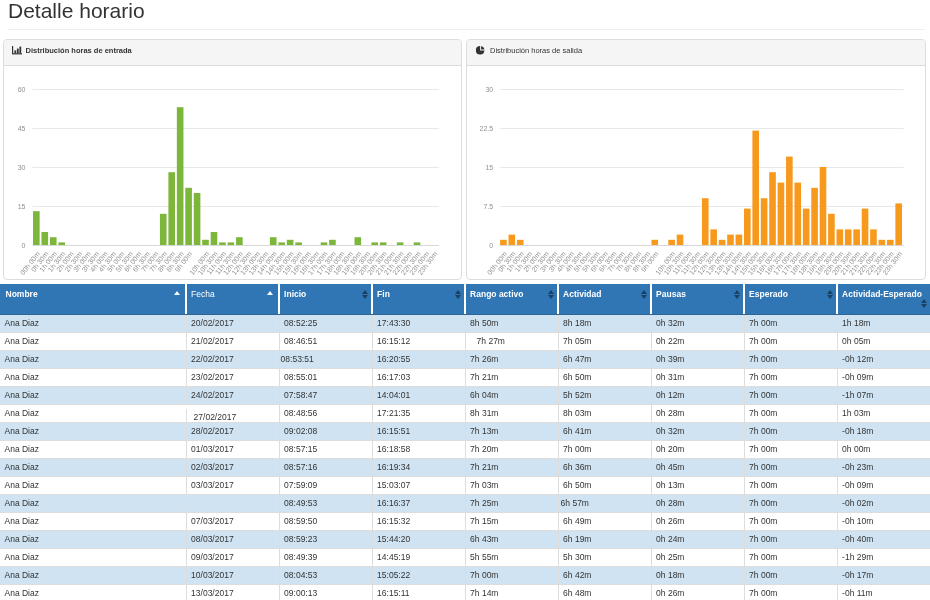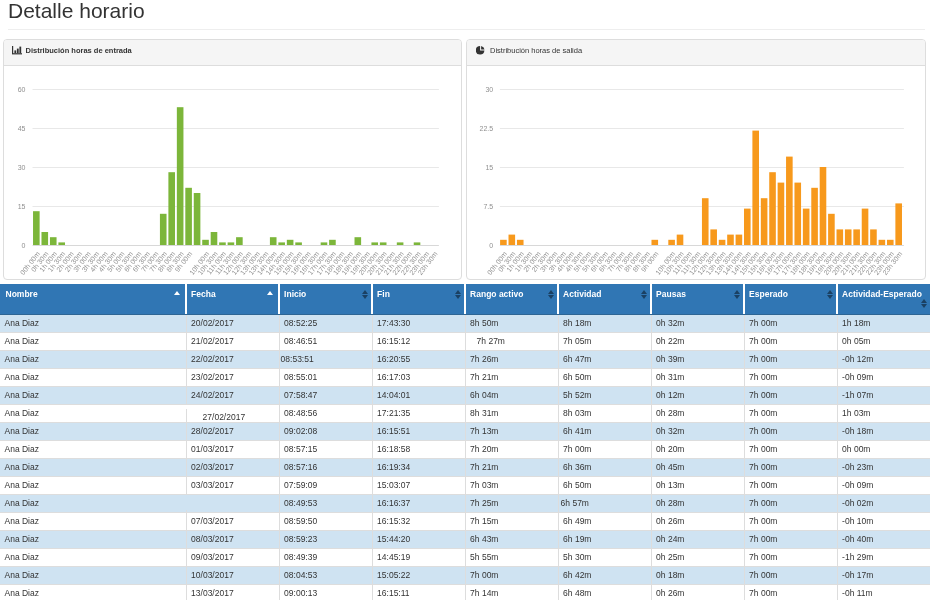--- a/index.html
+++ b/index.html
@@ -203,21 +203,21 @@
 <text x="393.62" y="189.0" font-size="7" fill="#909090" text-anchor="end" font-family="Liberation Sans, sans-serif" transform="rotate(-52 393.62 189.0)">21h 00m</text>
 <text x="402.03" y="189.0" font-size="7" fill="#909090" text-anchor="end" font-family="Liberation Sans, sans-serif" transform="rotate(-52 402.03 189.0)">21h 30m</text>
 <text x="410.44" y="189.0" font-size="7" fill="#909090" text-anchor="end" font-family="Liberation Sans, sans-serif" transform="rotate(-52 410.44 189.0)">22h 00m</text>
 <text x="418.86" y="189.0" font-size="7" fill="#909090" text-anchor="end" font-family="Liberation Sans, sans-serif" transform="rotate(-52 418.86 189.0)">22h 30m</text>
 <text x="427.26" y="189.0" font-size="7" fill="#909090" text-anchor="end" font-family="Liberation Sans, sans-serif" transform="rotate(-52 427.26 189.0)">23h 00m</text>
 <text x="435.67" y="189.0" font-size="7" fill="#909090" text-anchor="end" font-family="Liberation Sans, sans-serif" transform="rotate(-52 435.67 189.0)">23h 30m</text>
 </svg>
 <div style="position:absolute;left:0;top:284.0px;width:930px;height:30.0px;background:#3076b4"></div>
 <div style="position:absolute;left:0;top:314.0px;width:930px;height:1px;background:#2d6594"></div>
 <div style="position:absolute;left:5.5px;top:290.0px;font-size:8.5px;font-weight:bold;color:#fff;line-height:9px">Nombre</div>
-<div style="position:absolute;left:191.1px;top:290.0px;font-size:8.5px;font-weight:bold;color:#fff;line-height:9px">Fecha</div>
+<div style="position:absolute;left:191.1px;top:290.0px;font-size:8.5px;font-weight:normal;color:#fff;line-height:9px">Fecha</div>
 <div style="position:absolute;left:284.1px;top:290.0px;font-size:8.5px;font-weight:bold;color:#fff;line-height:9px">Inicio</div>
 <div style="position:absolute;left:377.1px;top:290.0px;font-size:8.5px;font-weight:bold;color:#fff;line-height:9px">Fin</div>
 <div style="position:absolute;left:470.1px;top:290.0px;font-size:8.5px;font-weight:bold;color:#fff;line-height:9px">Rango activo</div>
 <div style="position:absolute;left:563.1px;top:290.0px;font-size:8.5px;font-weight:bold;color:#fff;line-height:9px">Actividad</div>
 <div style="position:absolute;left:656.1px;top:290.0px;font-size:8.5px;font-weight:bold;color:#fff;line-height:9px">Pausas</div>
 <div style="position:absolute;left:749.1px;top:290.0px;font-size:8.5px;font-weight:bold;color:#fff;line-height:9px">Esperado</div>
 <div style="position:absolute;left:842.1px;top:290.0px;font-size:8.5px;font-weight:bold;color:#fff;line-height:9px">Actividad-Esperado</div>
 <div style="position:absolute;left:184.6px;top:284.0px;width:2px;height:30.0px;background:#fff"></div>
 <div style="position:absolute;left:277.6px;top:284.0px;width:2px;height:30.0px;background:#fff"></div>
 <div style="position:absolute;left:370.6px;top:284.0px;width:2px;height:30.0px;background:#fff"></div>
@@ -292,21 +292,21 @@
 <div style="position:absolute;left:278.6px;top:0;width:93.0px;height:100%;border-left:1px solid #ddd;box-sizing:border-box;font-size:8.5px;color:#333;line-height:17.97px;padding-left:4.5px;overflow:hidden">07:58:47</div>
 <div style="position:absolute;left:371.6px;top:0;width:93.0px;height:100%;border-left:1px solid #ddd;box-sizing:border-box;font-size:8.5px;color:#333;line-height:17.97px;padding-left:4.5px;overflow:hidden">14:04:01</div>
 <div style="position:absolute;left:464.6px;top:0;width:93.0px;height:100%;border-left:1px solid #ddd;box-sizing:border-box;font-size:8.5px;color:#333;line-height:17.97px;padding-left:4.5px;overflow:hidden">6h 04m</div>
 <div style="position:absolute;left:557.6px;top:0;width:93.0px;height:100%;border-left:1px solid #ddd;box-sizing:border-box;font-size:8.5px;color:#333;line-height:17.97px;padding-left:4.5px;overflow:hidden">5h 52m</div>
 <div style="position:absolute;left:650.6px;top:0;width:93.0px;height:100%;border-left:1px solid #ddd;box-sizing:border-box;font-size:8.5px;color:#333;line-height:17.97px;padding-left:4.5px;overflow:hidden">0h 12m</div>
 <div style="position:absolute;left:743.6px;top:0;width:93.0px;height:100%;border-left:1px solid #ddd;box-sizing:border-box;font-size:8.5px;color:#333;line-height:17.97px;padding-left:4.5px;overflow:hidden">7h 00m</div>
 <div style="position:absolute;left:836.6px;top:0;width:93.4px;height:100%;border-left:1px solid #ddd;box-sizing:border-box;font-size:8.5px;color:#333;line-height:17.97px;padding-left:4.5px;overflow:hidden">-1h 07m</div>
 </div>
 <div style="position:absolute;left:0;top:404.85px;width:930px;height:17.97px;background:#fff;border-bottom:1px solid #ddd;box-sizing:border-box">
 <div style="position:absolute;left:0px;top:0;width:185.6px;height:100%;box-sizing:border-box;font-size:8.5px;color:#333;line-height:17.97px;padding-left:4.5px;overflow:hidden">Ana Diaz</div>
-<div style="position:absolute;left:185.6px;top:4px;width:93.0px;height:100%;border-left:1px solid #ddd;box-sizing:border-box;font-size:8.5px;color:#333;line-height:17.97px;padding-left:16px;overflow:hidden">27/02/2017</div>
+<div style="position:absolute;left:185.6px;top:4px;width:93.0px;height:100%;border-left:1px solid #ddd;box-sizing:border-box;font-size:8.5px;color:#333;line-height:17.97px;padding-left:7px;overflow:hidden">27/02/2017</div>
 <div style="position:absolute;left:278.6px;top:0;width:93.0px;height:100%;border-left:1px solid #ddd;box-sizing:border-box;font-size:8.5px;color:#333;line-height:17.97px;padding-left:4.5px;overflow:hidden">08:48:56</div>
 <div style="position:absolute;left:371.6px;top:0;width:93.0px;height:100%;border-left:1px solid #ddd;box-sizing:border-box;font-size:8.5px;color:#333;line-height:17.97px;padding-left:4.5px;overflow:hidden">17:21:35</div>
 <div style="position:absolute;left:464.6px;top:0;width:93.0px;height:100%;border-left:1px solid #ddd;box-sizing:border-box;font-size:8.5px;color:#333;line-height:17.97px;padding-left:4.5px;overflow:hidden">8h 31m</div>
 <div style="position:absolute;left:557.6px;top:0;width:93.0px;height:100%;border-left:1px solid #ddd;box-sizing:border-box;font-size:8.5px;color:#333;line-height:17.97px;padding-left:4.5px;overflow:hidden">8h 03m</div>
 <div style="position:absolute;left:650.6px;top:0;width:93.0px;height:100%;border-left:1px solid #ddd;box-sizing:border-box;font-size:8.5px;color:#333;line-height:17.97px;padding-left:4.5px;overflow:hidden">0h 28m</div>
 <div style="position:absolute;left:743.6px;top:0;width:93.0px;height:100%;border-left:1px solid #ddd;box-sizing:border-box;font-size:8.5px;color:#333;line-height:17.97px;padding-left:4.5px;overflow:hidden">7h 00m</div>
 <div style="position:absolute;left:836.6px;top:0;width:93.4px;height:100%;border-left:1px solid #ddd;box-sizing:border-box;font-size:8.5px;color:#333;line-height:17.97px;padding-left:4.5px;overflow:hidden">1h 03m</div>
 </div>
 <div style="position:absolute;left:0;top:422.82px;width:930px;height:17.97px;background:#cfe3f2;border-bottom:1px solid #ddd;box-sizing:border-box">
 <div style="position:absolute;left:0px;top:0;width:185.6px;height:100%;box-sizing:border-box;font-size:8.5px;color:#333;line-height:17.97px;padding-left:4.5px;overflow:hidden">Ana Diaz</div>

